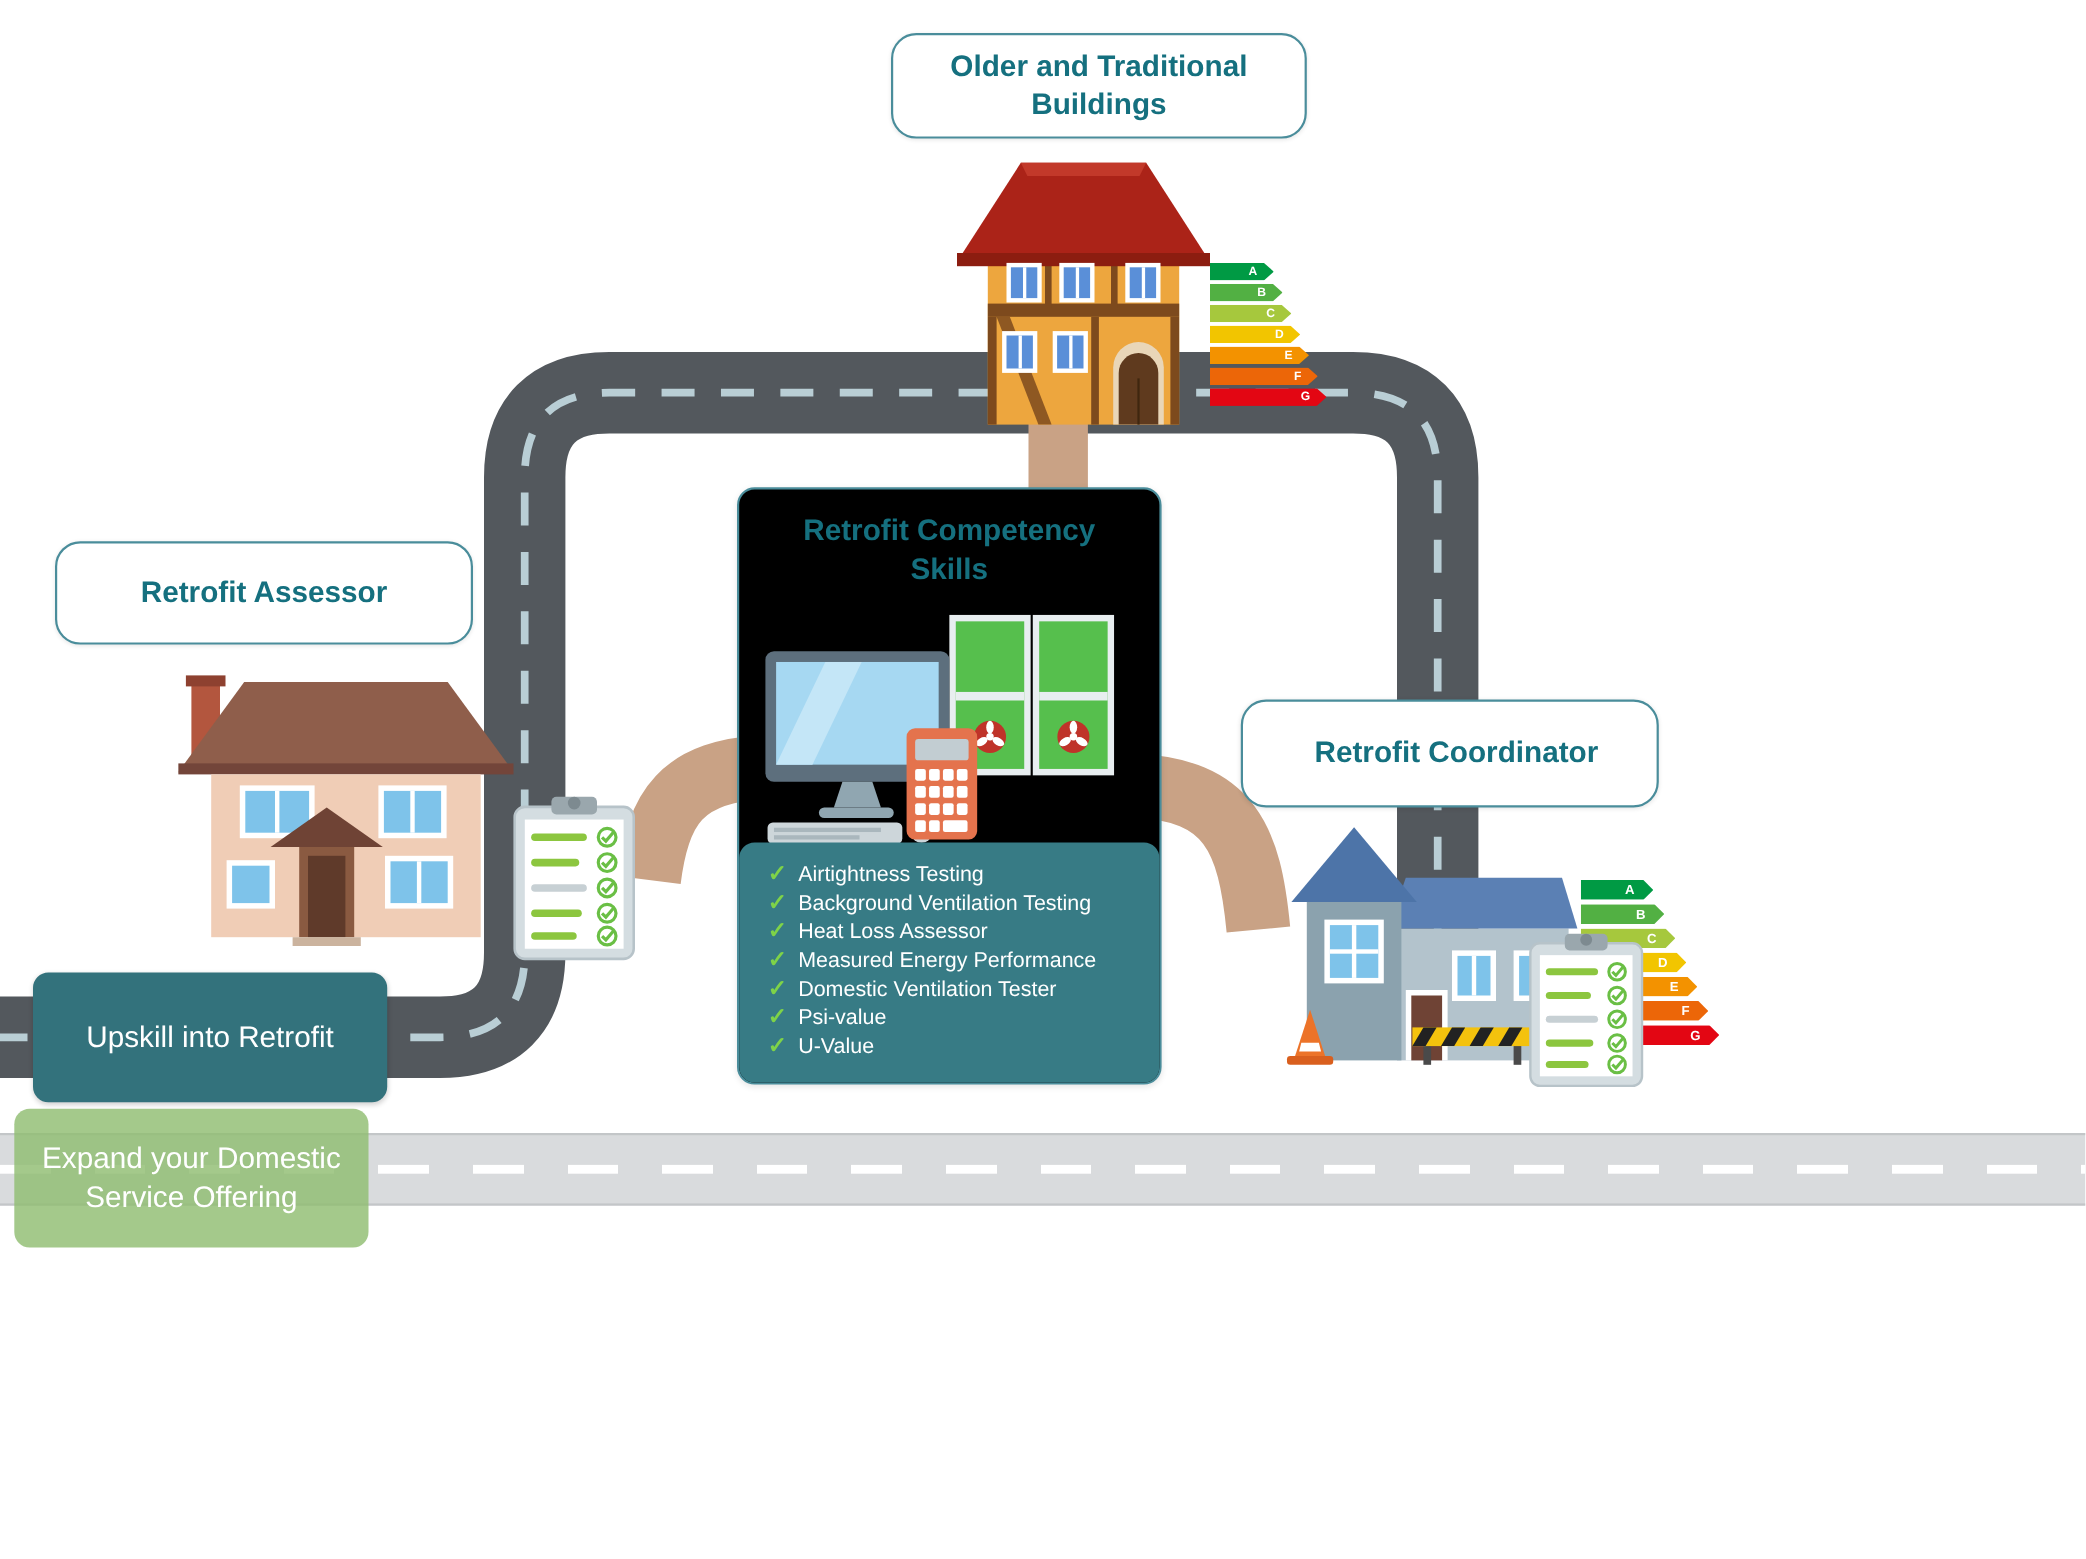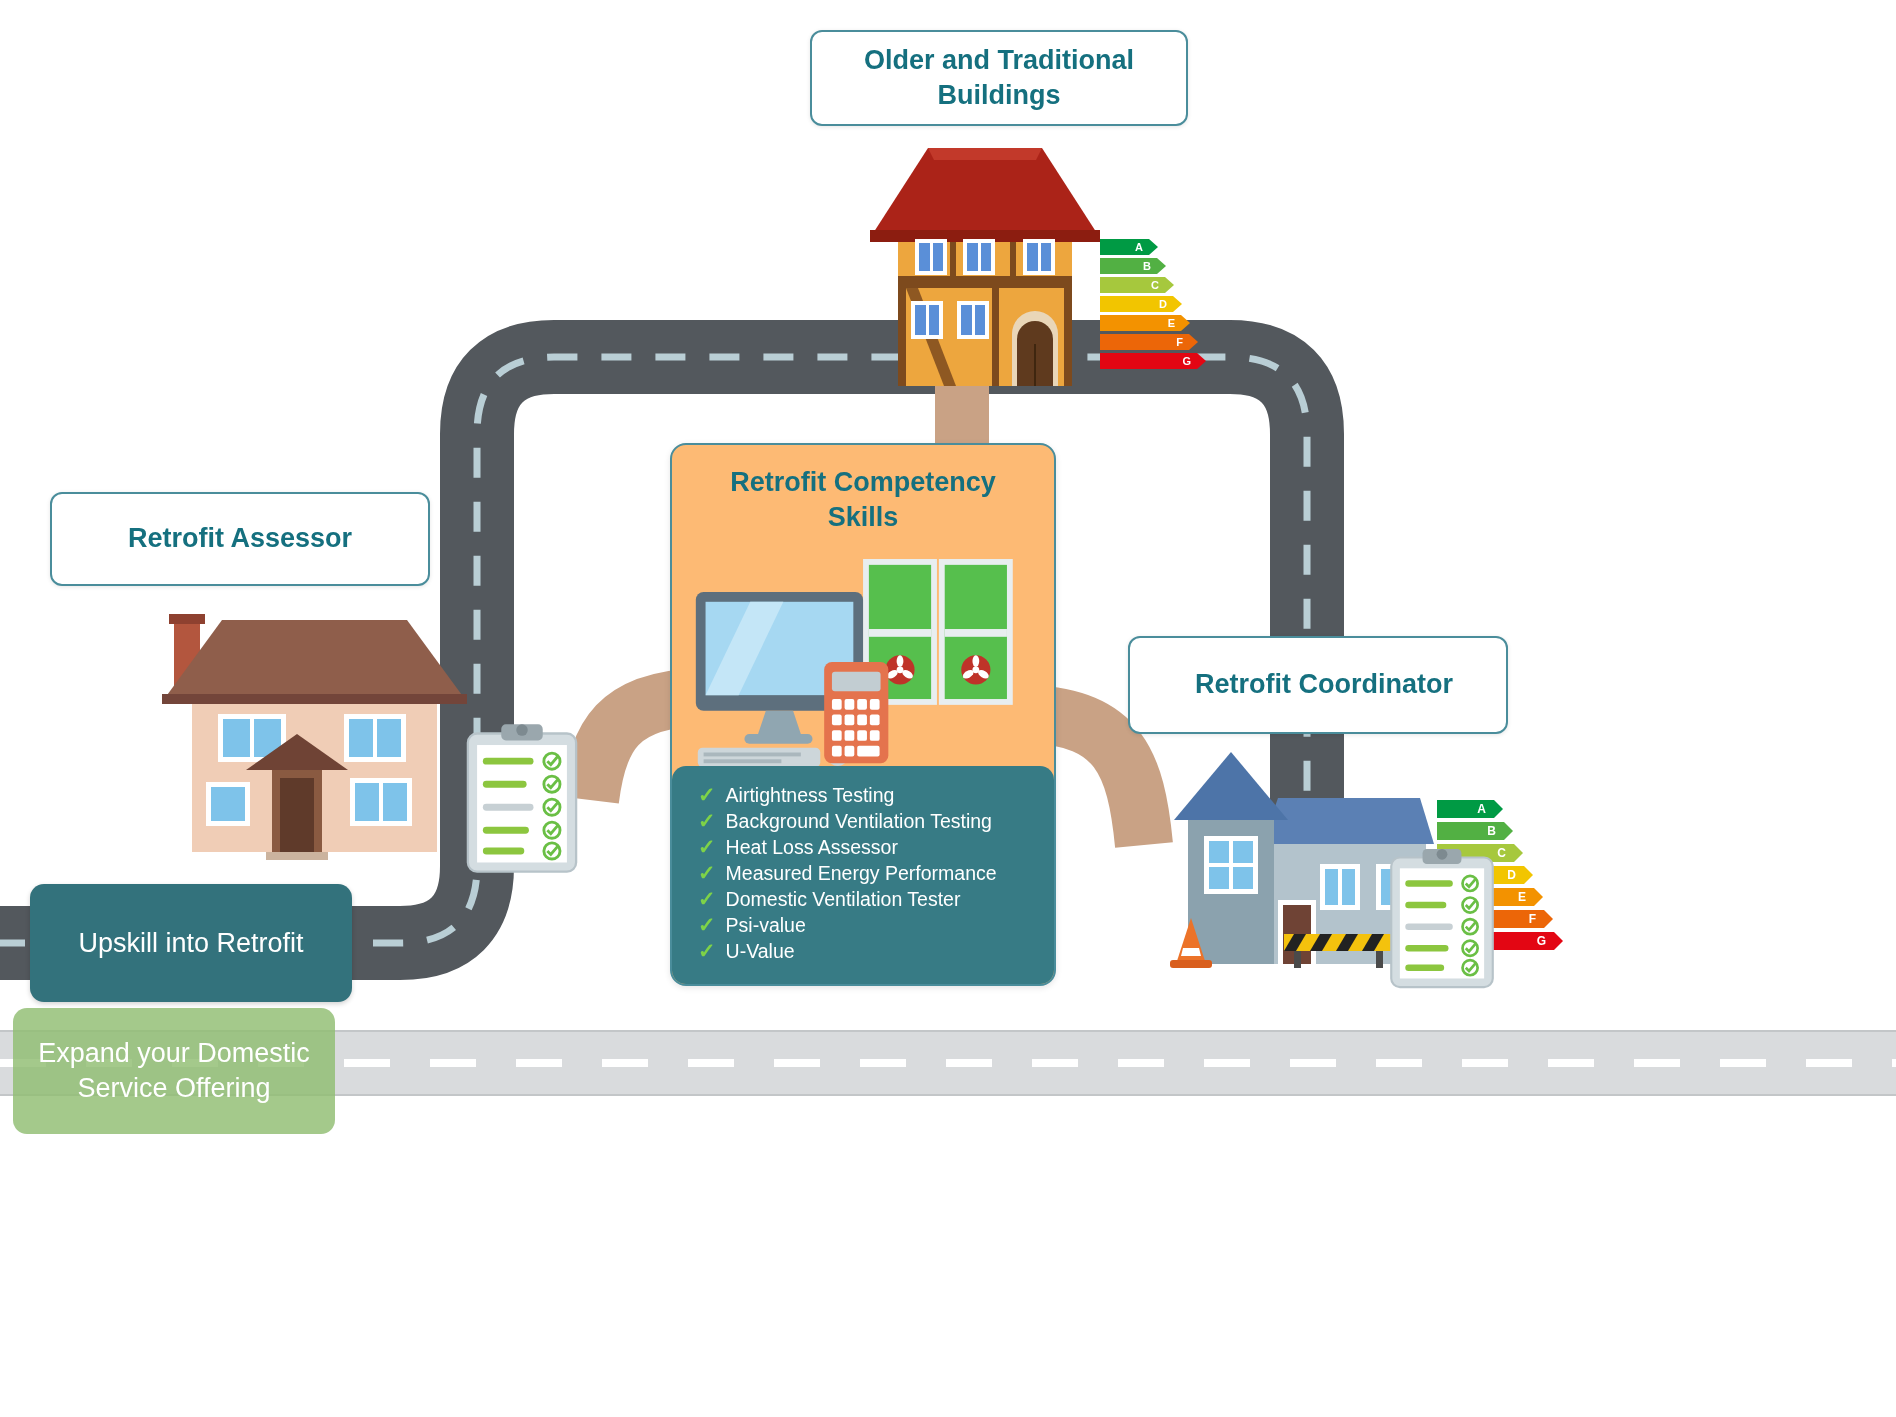--- a/index.html
+++ b/index.html
@@ -1,33 +1,33 @@
 <!DOCTYPE html>
 <html><head>
 <meta charset="utf-8">
 <style>
   html,body{margin:0;padding:0;background:#fff;font-family:"Liberation Sans",sans-serif;}
   #stage{position:relative;width:1896px;height:1417px;background:#ffffff;overflow:hidden;}
   .abs{position:absolute;}
   .layer{position:absolute;left:0;top:0;}
 
   
-  .label-box{background:#ffffff;border:2px solid #4a8d9b;border-radius:12px;
+  .label-box{background:#ffffff;border:2px solid #4a8d9b;border-radius:23px;
     display:flex;align-items:center;justify-content:center;text-align:center;
     color:#15707f;font-weight:bold;font-size:27px;line-height:1.3;
     box-shadow:0 1px 4px rgba(0,0,0,.10);padding:0 24px;box-sizing:border-box;}
 
   
   .bottom-road{left:0;top:1030px;width:1896px;height:62px;background:#d9dbdd;
     border-top:2px solid #c3c6c8;border-bottom:2px solid #c3c6c8;}
   .bottom-road .dash{position:absolute;left:0;top:27px;width:100%;height:8px;
     background:repeating-linear-gradient(90deg,#ffffff 0 46px,transparent 46px 86px);}
 
   
-  .card{left:670px;top:443px;width:386px;height:543px;background:#fdba74;
+  .card{left:670px;top:443px;width:386px;height:543px;background:#000000;
     border:2px solid #4a8d9b;border-radius:16px;box-sizing:border-box;
     box-shadow:0 2px 6px rgba(0,0,0,.10);}
   .card-title{position:absolute;left:0;top:20px;width:100%;text-align:center;
     color:#15707f;font-weight:bold;font-size:27px;line-height:1.3;padding:0 48px;box-sizing:border-box;}
   .skills-panel{position:absolute;left:0;bottom:0;width:100%;height:218px;
     background:#377b85;border-radius:14px;box-sizing:border-box;padding:16px 0 0 26px;}
   .skill-row{display:flex;align-items:flex-start;gap:10px;color:#ffffff;
     font-size:19.5px;line-height:26px;}
   .check{color:#7ed348;font-weight:bold;font-size:21px;line-height:26px;}
 

